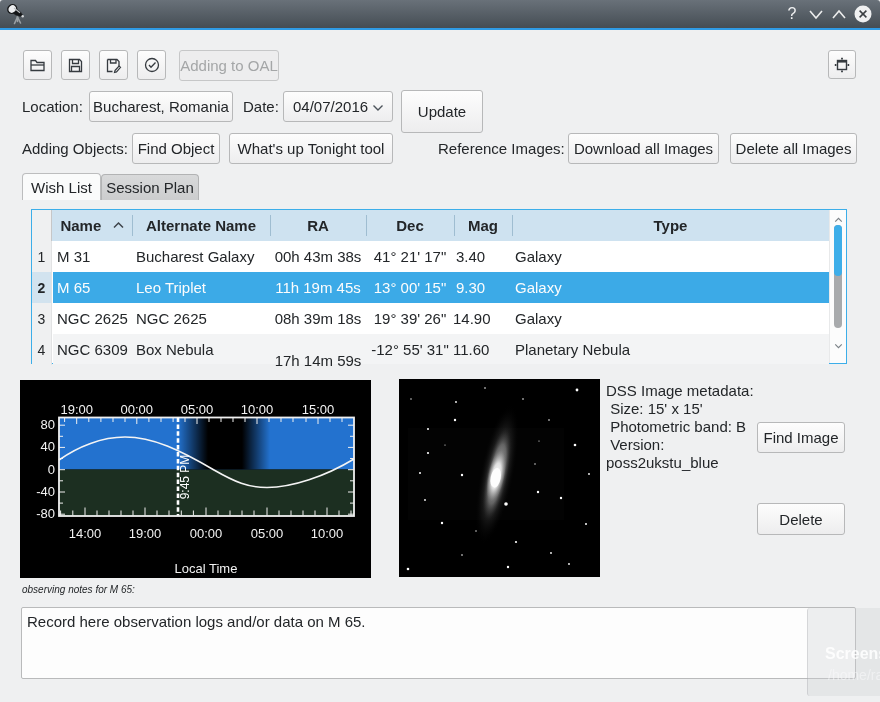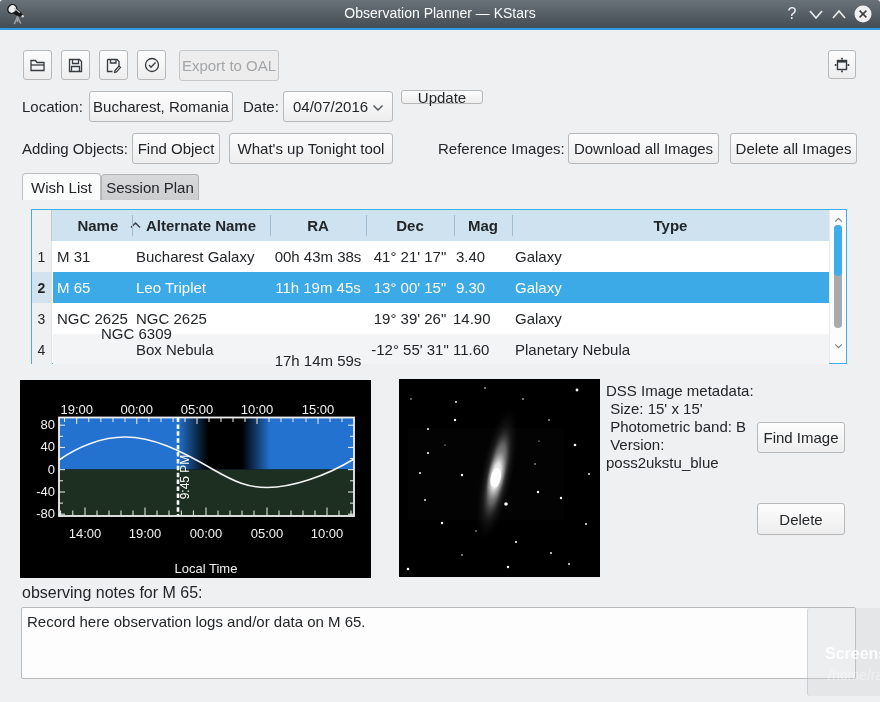--- a/index.html
+++ b/index.html
@@ -36,21 +36,20 @@
   <svg class="abs" style="left:5px;top:2px" width="22" height="24" viewBox="0 0 22 24">
     <g stroke="#9aa0a4" stroke-width="1.6" stroke-linecap="round" fill="none">
       <path d="M12.5 15 L9.5 21.5 M12.5 15 L15.5 21"></path>
       <path d="M12.5 14.5 V19.5"></path>
     </g>
     <path d="M7 3 L16 10.5 L18 13.5 L15 14.5 L10.5 13 L4.5 8.5 Z" fill="#141618" stroke="#2a2d30" stroke-width="0.5"></path>
     <ellipse cx="7.2" cy="7" rx="4.6" ry="4.2" transform="rotate(-38 7.2 7)" fill="#eceef0" stroke="#17191b" stroke-width="1.4"></ellipse>
     <path d="M9 6 L15 10.8" stroke="#b9bdc0" stroke-width="1.1"></path>
     <circle cx="17.7" cy="14.2" r="1.2" fill="#d5d8da"></circle>
   </svg>
-  <div id="title">Observation Planner — KStars</div>
   <div class="tbtn" style="left:784px;width:16px;text-align:center;top:5px;font-size:16px;">?</div>
   <svg class="abs" style="left:808px;top:8px" width="16" height="13" viewBox="0 0 16 13">
       <path d="M2 3 L8 10 L14 3" fill="none" stroke="#eceded" stroke-width="1.6"></path>
     </svg>
   <svg class="abs" style="left:831px;top:8px" width="16" height="13" viewBox="0 0 16 13">
       <path d="M2 10 L8 3 L14 10" fill="none" stroke="#eceded" stroke-width="1.6"></path>
     </svg>
   <svg class="abs" style="left:854px;top:5px" width="18" height="18" viewBox="0 0 18 18">
     <circle cx="9" cy="9" r="8.5" fill="#eff0f1"></circle>
     <path d="M5.6 5.6 L12.4 12.4 M12.4 5.6 L5.6 12.4" stroke="#3a3e42" stroke-width="1.5"></path>
@@ -86,56 +85,56 @@
     </svg>
 </div>
 <div class="btn" style="left:137px;top:50px;width:29px;height:30px;">
   <svg width="18" height="18" viewBox="0 0 18 18">
       <g fill="none" stroke="#363b40" stroke-width="1.3">
   <circle cx="9" cy="9" r="6.5"></circle>
         <path d="M6 9 l2 2.2 L12.5 6.5"></path>
       </g>
     </svg>
 </div>
-<div class="btn" style="left:179px;top:50px;width:100px;height:31px;background:#ededee;border-color:#c6c7c8;color:#a4a6a7;">Export to OAL</div>
+<div class="btn" style="left:179px;top:50px;width:100px;height:31px;background:#ededee;border-color:#c6c7c8;color:#a4a6a7;">Adding to OAL</div>
 <div class="btn" style="left:828px;top:50px;width:28px;height:29px;">
   <svg width="16" height="16" viewBox="0 0 16 16">
       <g stroke="#363b40" fill="none">
   <rect x="3.5" y="3.5" width="9" height="9" stroke-width="1.4"></rect>
   <path d="M4 4.6 h8" stroke-width="2"></path>
   <path d="M8 0.8 v1.6 M8 13.6 v1.6 M0.8 8 h1.6 M13.6 8 h1.6" stroke-width="1.8"></path>
       </g>
     </svg>
 </div>
 
 <div class="lbl" style="left:22px;top:98px;">Location:</div>
 <div class="btn" style="left:89px;top:91px;width:144px;height:31px;">Bucharest, Romania</div>
 <div class="lbl" style="left:243px;top:98px;">Date:</div>
 <div class="btn" style="left:283px;top:91px;width:110px;height:31px;justify-content:flex-start;padding-left:9px;">04/07/2016
   <svg class="abs" style="right:8px;top:12px" width="12" height="8" viewBox="0 0 12 8">
       <path d="M1.5 1.5 L6 6 L10.5 1.5" fill="none" stroke="#4d545b" stroke-width="1.4"></path>
     </svg>
 </div>
-<div class="btn" style="left:401px;top:90px;width:82px;height:14px;">Update</div>
+<div class="btn" style="left:401px;top:90px;width:82px;height:43px;">Update</div>
 
 <div class="lbl" style="left:22px;top:140px;">Adding Objects:</div>
 <div class="btn" style="left:132px;top:133px;width:88px;height:31px;">Find Object</div>
 <div class="btn" style="left:229px;top:133px;width:164px;height:31px;">What's up Tonight tool</div>
 <div class="lbl" style="left:438px;top:140px;">Reference Images:</div>
 <div class="btn" style="left:568px;top:133px;width:151px;height:31px;">Download all Images</div>
 <div class="btn" style="left:730px;top:133px;width:127px;height:31px;">Delete all Images</div>
 
 <div class="abs" style="left:22px;top:173px;width:79px;height:27px;background:#fafbfb;border:1px solid #bcbdbe;border-bottom:none;border-radius:4px 4px 0 0;font-size:15px;display:flex;align-items:center;justify-content:center;">Wish List</div>
 <div class="abs" style="left:101px;top:174px;width:98px;height:26px;background:linear-gradient(#d8d9da,#cccdce);border:1px solid #b2b3b4;border-bottom:none;border-radius:4px 4px 0 0;font-size:15px;display:flex;align-items:center;justify-content:center;">Session Plan</div>
 
 <div id="tframe">
 
   <div class="abs" style="left:0;top:0;width:814px;height:31px;background:#cee2f0;"></div>
   <div class="abs" style="left:0;top:0;width:20px;height:31px;background:#eff0f1;border-right:1px solid #c6c7c8;"></div>
-  <div class="hcell" style="left:38px;width:79px;">Name&nbsp;&nbsp;
+  <div class="hcell" style="left:21px;width:79px;">Name&nbsp;&nbsp;
     <svg width="13" height="9" viewBox="0 0 13 9" style="margin-left:2px">
         <path d="M2 6.5 L6.5 2 L11 6.5" fill="none" stroke="#3e444a" stroke-width="1.5"></path>
       </svg>
   </div>
   <div class="hcell" style="left:100px;width:138px;">Alternate Name</div>
   <div class="hcell" style="left:334px;width:88px;">Dec</div>
   <div class="hcell" style="left:238px;width:96px;">RA</div>
   <div class="hcell" style="left:422px;width:58px;">Mag</div>
   <div class="hcell" style="left:480px;width:317px;">Type</div>
   <div class="hsep" style="left:100px;"></div>
@@ -157,27 +156,28 @@
   <div class="cell" style="left:25px;top:62px;color:#fcfcfc;">M 65</div>
   <div class="cell" style="left:104px;top:62px;color:#fcfcfc;">Leo Triplet</div>
   <div class="cell ctr" style="left:238px;top:62px;width:96px;color:#fcfcfc;">11h 19m 45s</div>
   <div class="cell ctr" style="left:334px;top:62px;width:88px;color:#fcfcfc;">13° 00' 15"</div>
   <div class="cell" style="left:424px;top:62px;color:#fcfcfc;">9.30</div>
   <div class="cell" style="left:483px;top:62px;color:#fcfcfc;">Galaxy</div>
 
   <div class="rnum" style="top:93px;">3</div>
   <div class="cell" style="left:25px;top:93px;">NGC 2625</div>
   <div class="cell" style="left:104px;top:93px;">NGC 2625</div>
+  <div class="cell ctr" style="left:238px;top:93px;width:96px;">08h 39m 18s</div>
   <div class="cell ctr" style="left:334px;top:93px;width:88px;">19° 39' 26"</div>
   <div class="cell" style="left:421px;top:93px;">14.90</div>
   <div class="cell" style="left:483px;top:93px;">Galaxy</div>
 
   <div class="abs" style="left:21px;top:124px;width:776px;height:30px;background:#f3f4f5;"></div>
   <div class="rnum" style="top:124px;">4</div>
-  <div class="cell" style="left:25px;top:108px;margin-left:44px;">NGC 6309</div>
+  <div class="cell" style="left:25px;top:124px;">NGC 6309</div>
   <div class="cell" style="left:104px;top:124px;">Box Nebula</div>
   <div class="cell ctr" style="left:238px;top:124px;width:96px;margin-top:11px;">17h 14m 59s</div>
   <div class="cell ctr" style="left:334px;top:124px;width:88px;">-12° 55' 31"</div>
   <div class="cell" style="left:421px;top:124px;">11.60</div>
   <div class="cell" style="left:483px;top:124px;">Planetary Nebula</div>
 
   <div class="abs" style="left:797px;top:0;width:17px;height:153px;background:#fcfcfc;border-left:1px solid #e8e9ea;"></div>
   <svg class="abs" style="left:802px;top:6px;" width="9" height="8" viewBox="0 0 11 8">
       <path d="M1.5 6 L5.5 2 L9.5 6" fill="none" stroke="#7b8287" stroke-width="1.4"></path>
     </svg>
@@ -315,20 +315,20 @@
       <circle cx="140" cy="62" r="0.6"></circle>
     <circle cx="46" cy="66" r="0.6"></circle>
       <circle cx="12" cy="20" r="0.7"></circle>
   </g>
 </svg>
 
 <div class="lbl" style="left:606px;top:382px;line-height:18px;">DSS Image metadata:<br>&nbsp;Size: 15' x 15'<br>&nbsp;Photometric band: B<br>&nbsp;Version:<br>poss2ukstu_blue</div>
 <div class="btn" style="left:757px;top:422px;width:88px;height:31px;">Find Image</div>
 <div class="btn" style="left:757px;top:503px;width:88px;height:32px;">Delete</div>
 
-<div class="lbl" style="left:22px;top:584px;font-size:16px;">observing notes for M 65:</div>
+<div class="lbl" style="left:22px;top:584px;font-style:italic;font-size:10px;">observing notes for M 65:</div>
 <div class="abs" style="left:21px;top:607px;width:835px;height:72px;background:#fdfdfd;border:1px solid #b9babb;border-radius:2px;">
   <div style="position:absolute;left:5px;top:5px;font-size:15px;">Record here observation logs and/or data on M 65.</div>
 </div>
 
 <div class="abs" style="left:807px;top:608px;width:73px;height:88px;background:rgba(206,208,212,0.33);border-left:1px solid rgba(140,142,147,0.25);border-radius:3px 0 0 3px;"></div>
 <div class="abs" style="left:825px;top:645px;font-size:16px;font-weight:bold;color:rgba(255,255,255,0.85);">Screensh</div>
 <div class="abs" style="left:828px;top:667px;font-size:14px;color:rgba(250,250,252,0.55);">/home/ra</div>
 
 </body></html>

